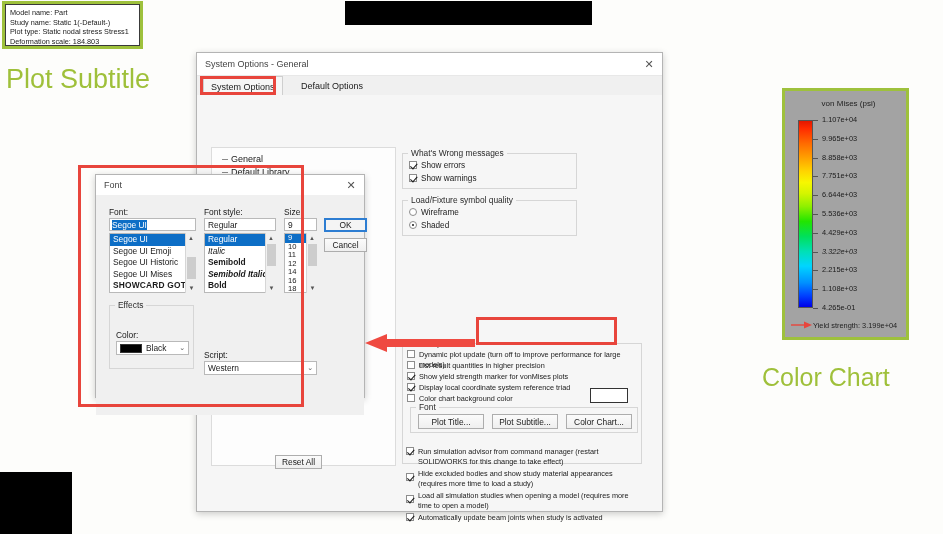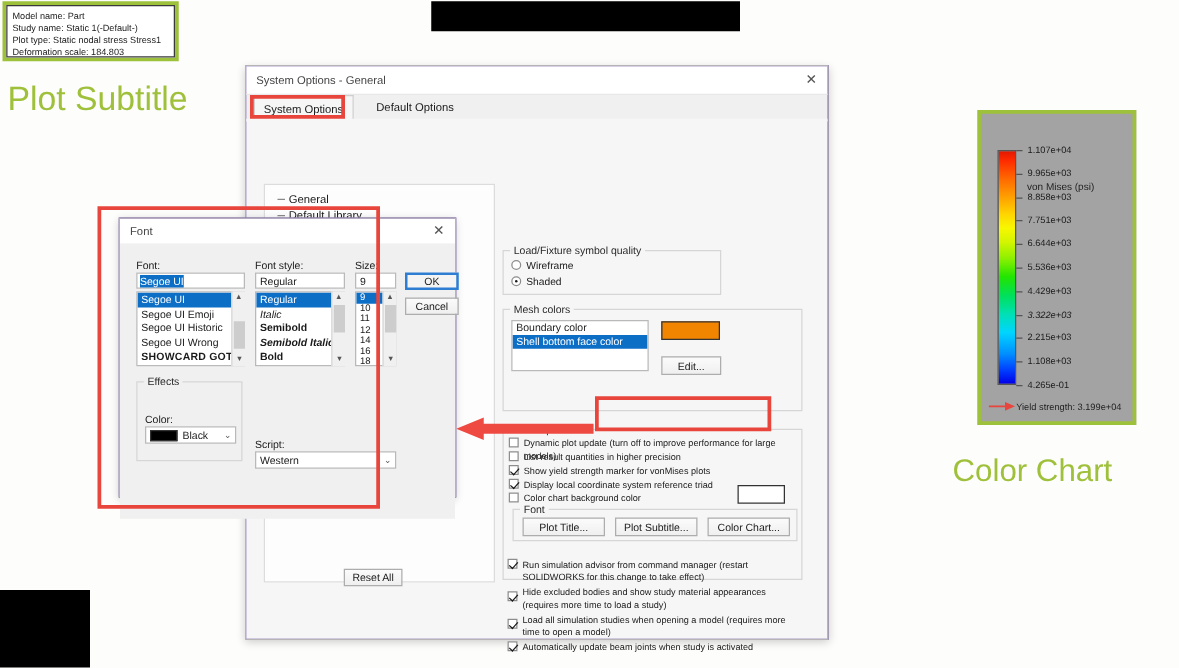--- a/index.html
+++ b/index.html
@@ -19,21 +19,21 @@
   .greenlabel{color:#9fc03a;font-weight:400;}
 
   
   .infobox{
     border:1px solid #3a3a3a;background:#fff;box-sizing:border-box;
     font-size:7.3px;line-height:9.6px;color:#1a1a1a;padding:3px 4px;
   }
   .infobox div{white-space:nowrap;}
 
   
-  .cc-title{font-size:8px;color:#222;text-align:center;margin-top:46px;}
+  .cc-title{font-size:8px;color:#222;text-align:center;}
   .cc-bar{
     background:linear-gradient(to bottom,
       #e31800 0%,
       #ff2b00 4%,
       #ff6a00 12%,
       #ffa200 20%,
       #ffd400 27%,
       #f7f700 33%,
       #d4f500 39%,
       #8ef000 46%,
@@ -223,47 +223,44 @@
     <div class="panel abs" style="left:14px;top:52px;width:185px;height:319px;">
       <div class="abs" style="left:10px;top:6px;">
         <div class="tree-item" style="margin-bottom:3px;">General</div>
         <div class="tree-item" style="margin-bottom:3px;">Default Library</div>
         <div class="tree-item" style="margin-bottom:3px;">Messages/Errors/Warnings</div>
         <div class="tree-item" style="margin-bottom:3px;">Email Notification Settings</div>
         <div class="tree-item">Simulation sensors</div>
       </div>
     </div>
 
+    <div class="grp" style="left:205px;top:58px;width:175px;height:36px;">
+      <span class="grp-title">What's Wrong messages</span>
+      <div class="cbrow" style="left:6px;top:7px;">
+        <span class="cb on"></span>
+        <span class="cblabel">Show errors</span>
+      </div>
+      <div class="cbrow" style="left:6px;top:20px;">
+        <span class="cb on"></span>
+        <span class="cblabel">Show warnings</span>
+      </div>
+    </div>
 
     <div class="grp" style="left:205px;top:105px;width:175px;height:36px;">
       <span class="grp-title">Load/Fixture symbol quality</span>
       <div class="cbrow" style="left:6px;top:7px;">
         <span class="rd"></span>
         <span class="cblabel">Wireframe</span>
       </div>
       <div class="cbrow" style="left:6px;top:20px;">
         <span class="rd on"></span>
         <span class="cblabel">Shaded</span>
       </div>
     </div>
 
-    <div class="grp" style="left:205px;top:152px;width:240px;height:82px;">
-      <span class="grp-title">Mesh colors</span>
-
-      <div class="listbox" style="left:6px;top:8px;width:110px;height:41px;">
-        <div class="litem">Boundary color</div>
-        <div class="litem sel">Shell bottom face color</div>
-      </div>
-
-      <div class="swatch" style="left:126px;top:9px;width:47px;height:15px;background:#f28500;"></div>
-
-      <div class="btn" style="left:126px;top:37px;width:48px;height:15px;">
-        <span>Edit...</span>
-      </div>
-    </div>
 
     <div class="grp" style="left:205px;top:248px;width:240px;height:121px;">
       <span class="grp-title">Result plots</span>
 
       <div class="cbrow" style="left:4px;top:6px;">
         <span class="cb"></span>
         <span class="cblabel" style="font-size:7.3px;">Dynamic plot update (turn off to improve performance for large models)</span>
       </div>
       <div class="cbrow" style="left:4px;top:17px;">
         <span class="cb"></span>
@@ -338,21 +335,21 @@
   <div class="abs" style="left:0;top:20px;width:268px;height:220px;background:#f0f0f0;">
 
     <span class="lbl" style="left:13px;top:12px;">Font:</span>
     <div class="field" style="left:13px;top:23px;width:87px;height:13px;padding-left:2px;">
       <span class="selfrag">Segoe UI</span>
     </div>
     <div class="listbox" style="left:13px;top:38px;width:87px;height:60px;">
       <div class="litem sel" style="line-height:11.5px;">Segoe UI</div>
       <div class="litem" style="line-height:11.5px;">Segoe UI Emoji</div>
       <div class="litem" style="line-height:11.5px;">Segoe UI Historic</div>
-      <div class="litem" style="line-height:11.5px;">Segoe UI Wrong</div>
+      <div class="litem" style="line-height:11.5px;">Segoe UI Mises</div>
       <div class="litem fontstyle-showcard" style="line-height:11.5px;">SHOWCARD GOTHIC</div>
     </div>
     <div class="sb" style="left:89px;top:38px;width:11px;height:60px;">
       <div class="arrow">▲</div>
       <div class="thumb" style="top:24px;height:22px;"></div>
       <div class="arrow" style="position:absolute;bottom:0;left:0;width:11px;">▼</div>
     </div>
 
     <span class="lbl" style="left:108px;top:12px;">Font style:</span>
     <div class="field" style="left:108px;top:23px;width:72px;height:13px;">

